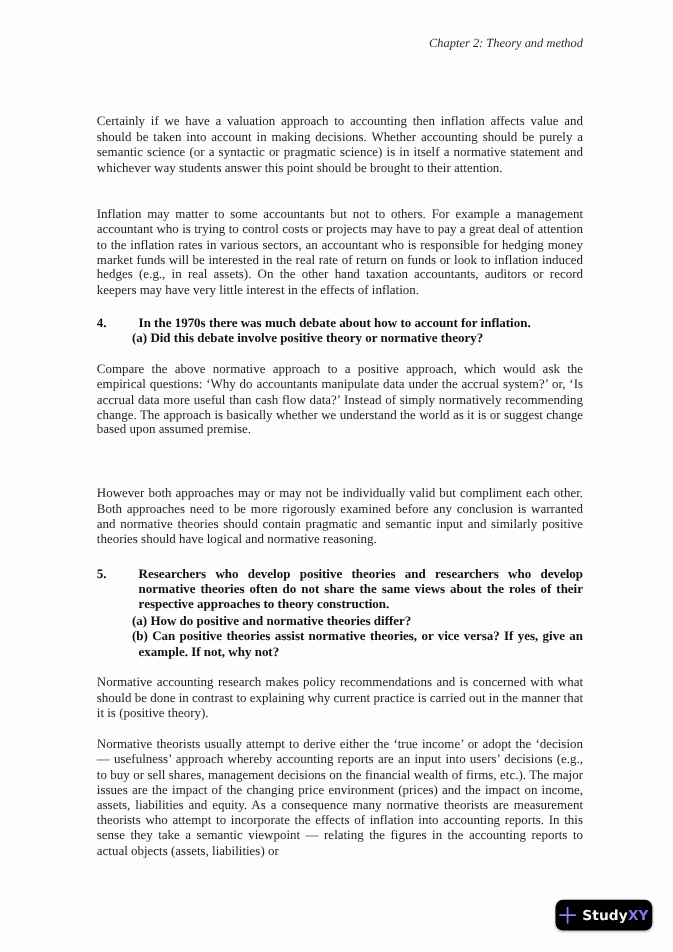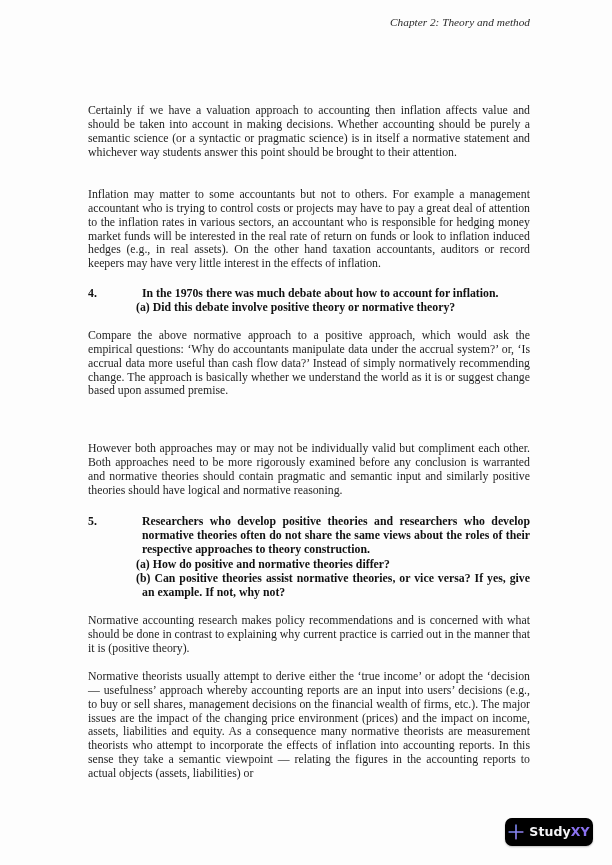--- a/index.html
+++ b/index.html
@@ -8,21 +8,21 @@
     width: 612px;
     height: 865px;
     margin: 0 auto;
     background: #fdfdfd;
     font-family: "Liberation Serif", serif;
     color: #1e1e1e;
     overflow: hidden;
   }
   .running-header {
     position: absolute;
-    top: 16px;
+    top: 34px;
     left: 88px;
     width: 442px;
     text-align: right;
     font-style: italic;
     font-size: 11.3px;
     color: #2a2a2a;
   }
   .body-para {
     position: absolute;
     left: 88px;
@@ -45,21 +45,21 @@
   .question {
     position: absolute;
     left: 88px;
     width: 442px;
     font-size: 11.8px;
     line-height: 14.2px;
     font-weight: bold;
     color: #111;
   }
   .qnum { position: absolute; left: 0; top: 0; font-weight: bold; }
-  .qbody { margin-left: 48px; }
+  .qbody { margin-left: 32px; }
   .qstatement { text-align: justify; padding-left: 6px; }
   .qsub { padding-left: 6px; text-indent: -6px; text-align: justify; }
   .logo {
     position: absolute;
     left: 505px;
     top: 818px;
     width: 88px;
     height: 28px;
     background: #000000;
     border-radius: 7px;

